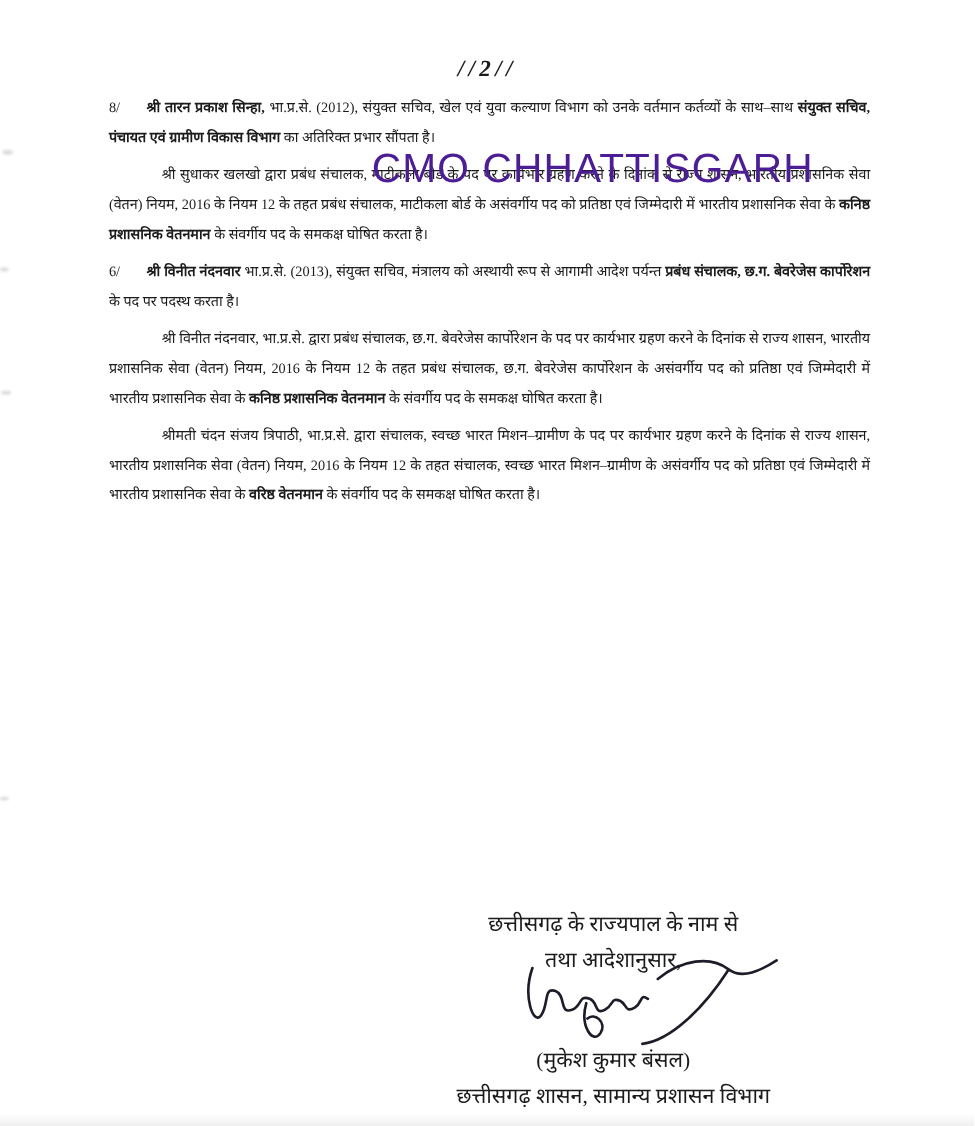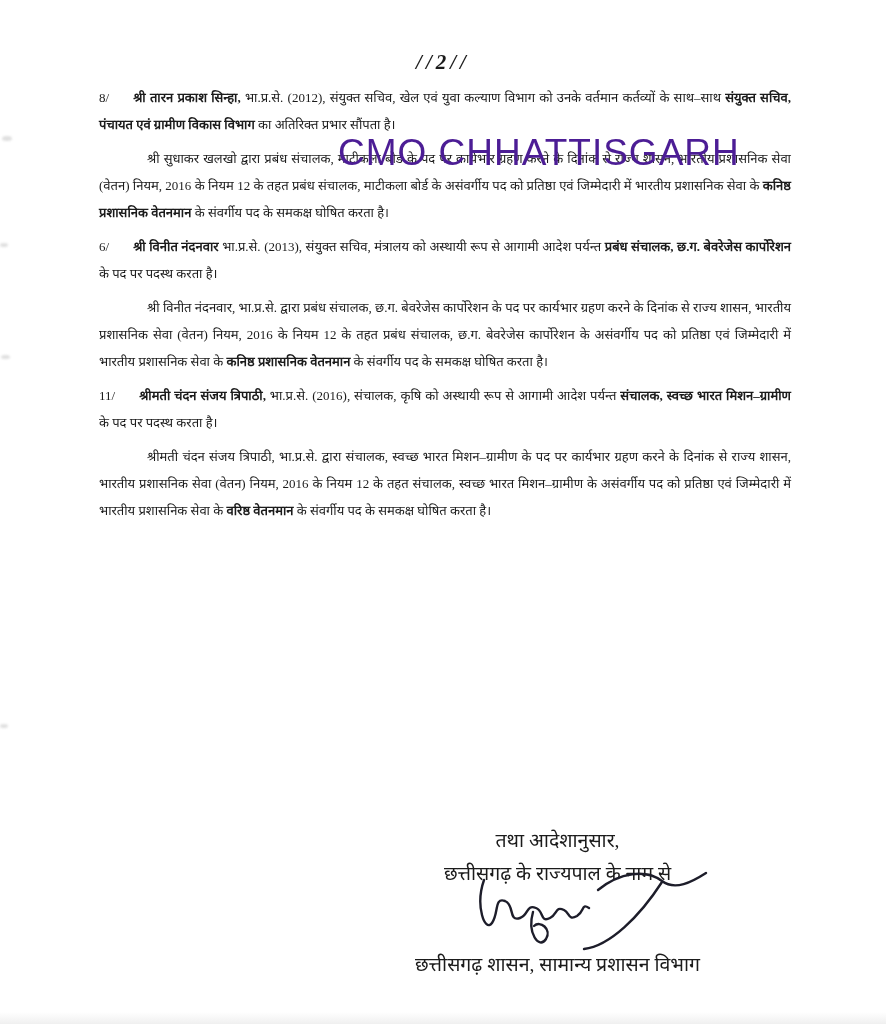--- a/index.html
+++ b/index.html
@@ -107,34 +107,34 @@
 
   <div class="page-number">//2//</div>
 
   <div class="watermark">CMO CHHATTISGARH</div>
 
   <div class="content" id="paragraphs">
       <div class="para"><span class="num">8/</span><span class="run bold">श्री तारन प्रकाश सिन्हा,</span><span class="run"> भा.प्र.से. (2012), संयुक्त सचिव, खेल एवं युवा कल्याण विभाग को उनके वर्तमान कर्तव्यों के साथ–साथ </span><span class="run bold">संयुक्त सचिव, पंचायत एवं ग्रामीण विकास विभाग</span><span class="run"> का अतिरिक्त प्रभार सौंपता है।</span></div>
       <div class="para cont"><span class="run">श्री सुधाकर खलखो द्वारा प्रबंध संचालक, माटीकला बोर्ड के पद पर कार्यभार ग्रहण करने के दिनांक से राज्य शासन, भारतीय प्रशासनिक सेवा (वेतन) नियम, 2016 के नियम 12 के तहत प्रबंध संचालक, माटीकला बोर्ड के असंवर्गीय पद को प्रतिष्ठा एवं जिम्मेदारी में भारतीय प्रशासनिक सेवा के </span><span class="run bold">कनिष्ठ प्रशासनिक वेतनमान</span><span class="run"> के संवर्गीय पद के समकक्ष घोषित करता है।</span></div>
       <div class="para"><span class="num">6/</span><span class="run bold">श्री विनीत नंदनवार</span><span class="run"> भा.प्र.से. (2013), संयुक्त सचिव, मंत्रालय को अस्थायी रूप से आगामी आदेश पर्यन्त </span><span class="run bold">प्रबंध संचालक, छ.ग. बेवरेजेस कार्पोरेशन</span><span class="run"> के पद पर पदस्थ करता है।</span></div>
       <div class="para cont"><span class="run">श्री विनीत नंदनवार, भा.प्र.से. द्वारा प्रबंध संचालक, छ.ग. बेवरेजेस कार्पोरेशन के पद पर कार्यभार ग्रहण करने के दिनांक से राज्य शासन, भारतीय प्रशासनिक सेवा (वेतन) नियम, 2016 के नियम 12 के तहत प्रबंध संचालक, छ.ग. बेवरेजेस कार्पोरेशन के असंवर्गीय पद को प्रतिष्ठा एवं जिम्मेदारी में भारतीय प्रशासनिक सेवा के </span><span class="run bold">कनिष्ठ प्रशासनिक वेतनमान</span><span class="run"> के संवर्गीय पद के समकक्ष घोषित करता है।</span></div>
-      <div class="para"><span class="num">11/</span><span class="run bold">श्रीमती चंदन संजय त्रिपाठी,</span><span class="run"> भा.प्र.से. (2016), संचालक, कृषि को अस्थायी रूप से आगामी आदेश पर्यन्त </span><span class="run bold">संचालक, स्वच्छ भारत मिशन–ग्रामीण</span><span class="run"> के पद पर पदस्थ करता है।</span></div>
       <div class="para cont"><span class="run">श्रीमती चंदन संजय त्रिपाठी, भा.प्र.से. द्वारा संचालक, स्वच्छ भारत मिशन–ग्रामीण के पद पर कार्यभार ग्रहण करने के दिनांक से राज्य शासन, भारतीय प्रशासनिक सेवा (वेतन) नियम, 2016 के नियम 12 के तहत संचालक, स्वच्छ भारत मिशन–ग्रामीण के असंवर्गीय पद को प्रतिष्ठा एवं जिम्मेदारी में भारतीय प्रशासनिक सेवा के </span><span class="run bold">वरिष्ठ वेतनमान</span><span class="run"> के संवर्गीय पद के समकक्ष घोषित करता है।</span></div>
     </div>
 
   <div class="sig-block">
+    <div>छत्तीसगढ़ के राज्यपाल के नाम से</div>
     <div>तथा आदेशानुसार,</div>
-    <div>छत्तीसगढ़ के राज्यपाल के नाम से</div>
     <svg class="sig-svg" viewBox="0 0 290 112" aria-hidden="true">
       <path d="M150,30 C172,12 198,9 214,21 C227,31 244,22 258,13"></path>
       <path d="M36,20 C27,46 37,73 44,63 C51,53 46,37 57,41 C67,45 60,62 72,58 C81,55 78,44 88,48 C96,51 92,63 102,58 C110,54 107,46 116,50 C122,53 120,61 129,56 C137,51 133,43 141,48"></path>
       <path d="M85,52 C79,73 91,90 98,79 C104,69 92,60 86,66"></path>
       <path d="M136,89 C162,86 192,56 214,22"></path>
     </svg>
     <div class="sig-spacer"></div>
+    <div>(मुकेश कुमार बंसल)</div>
     <div>छत्तीसगढ़ शासन, सामान्य प्रशासन विभाग</div>
   </div>
 
   <div class="smudge s1"></div>
   <div class="smudge s2"></div>
   <div class="smudge s3"></div>
   <div class="smudge s4"></div>
   <div class="bottom-shade"></div>
 
 </div>

